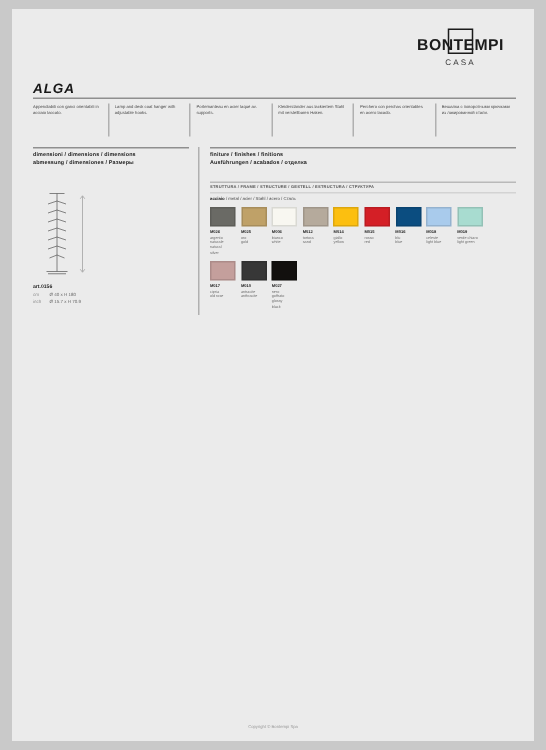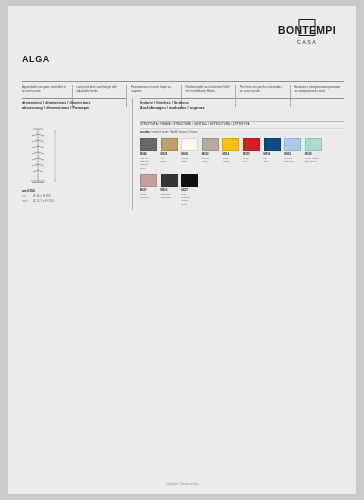--- a/index.html
+++ b/index.html
@@ -68,21 +68,22 @@
     position: absolute;
     left: 14px;
     top: 48px;
     width: 322px;
   }
   .prod-title {
     font-weight: bold;
     font-size: 9px;
     letter-spacing: 0.6px;
     color: #171717;
-    padding-bottom: 16px;
+    padding-bottom: 0;
+    font-style: italic;
   }
   .rule-strong {
     border-top: 1px solid #8f8f8f;
     height: 0;
     margin-top: 1px;
   }
   .desc-row {
     display: flex;
     margin-top: 3px;
   }

